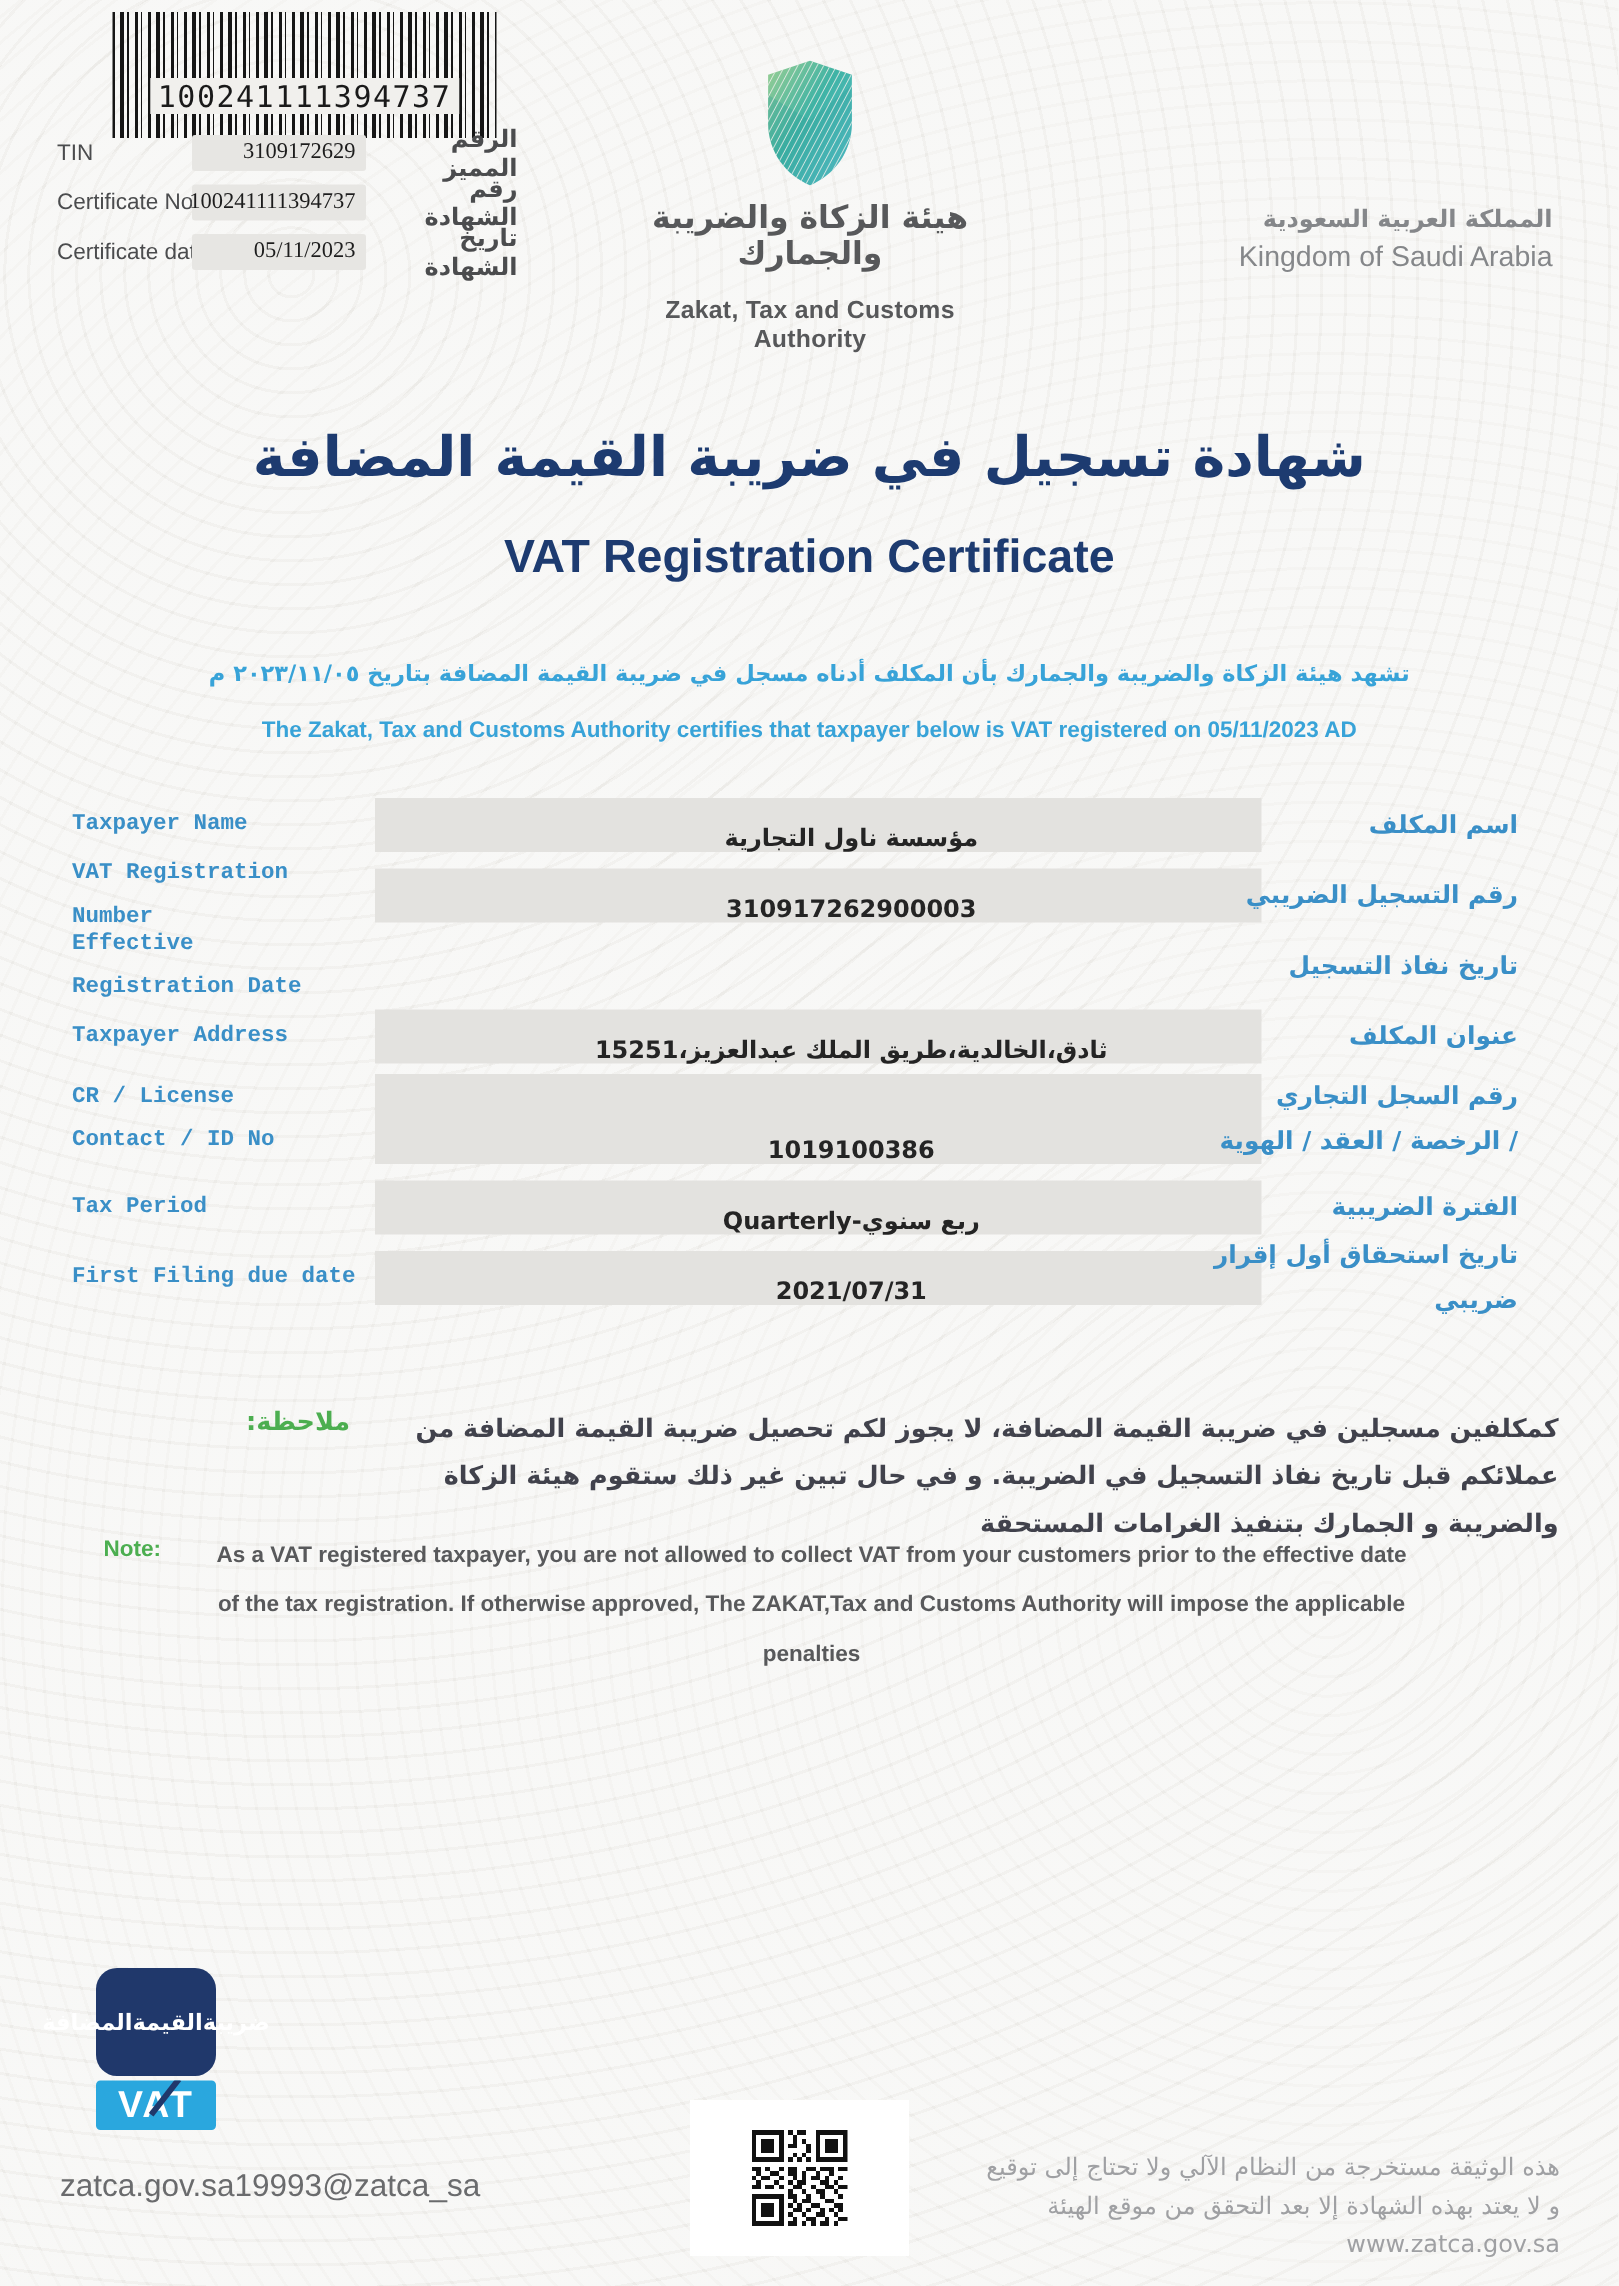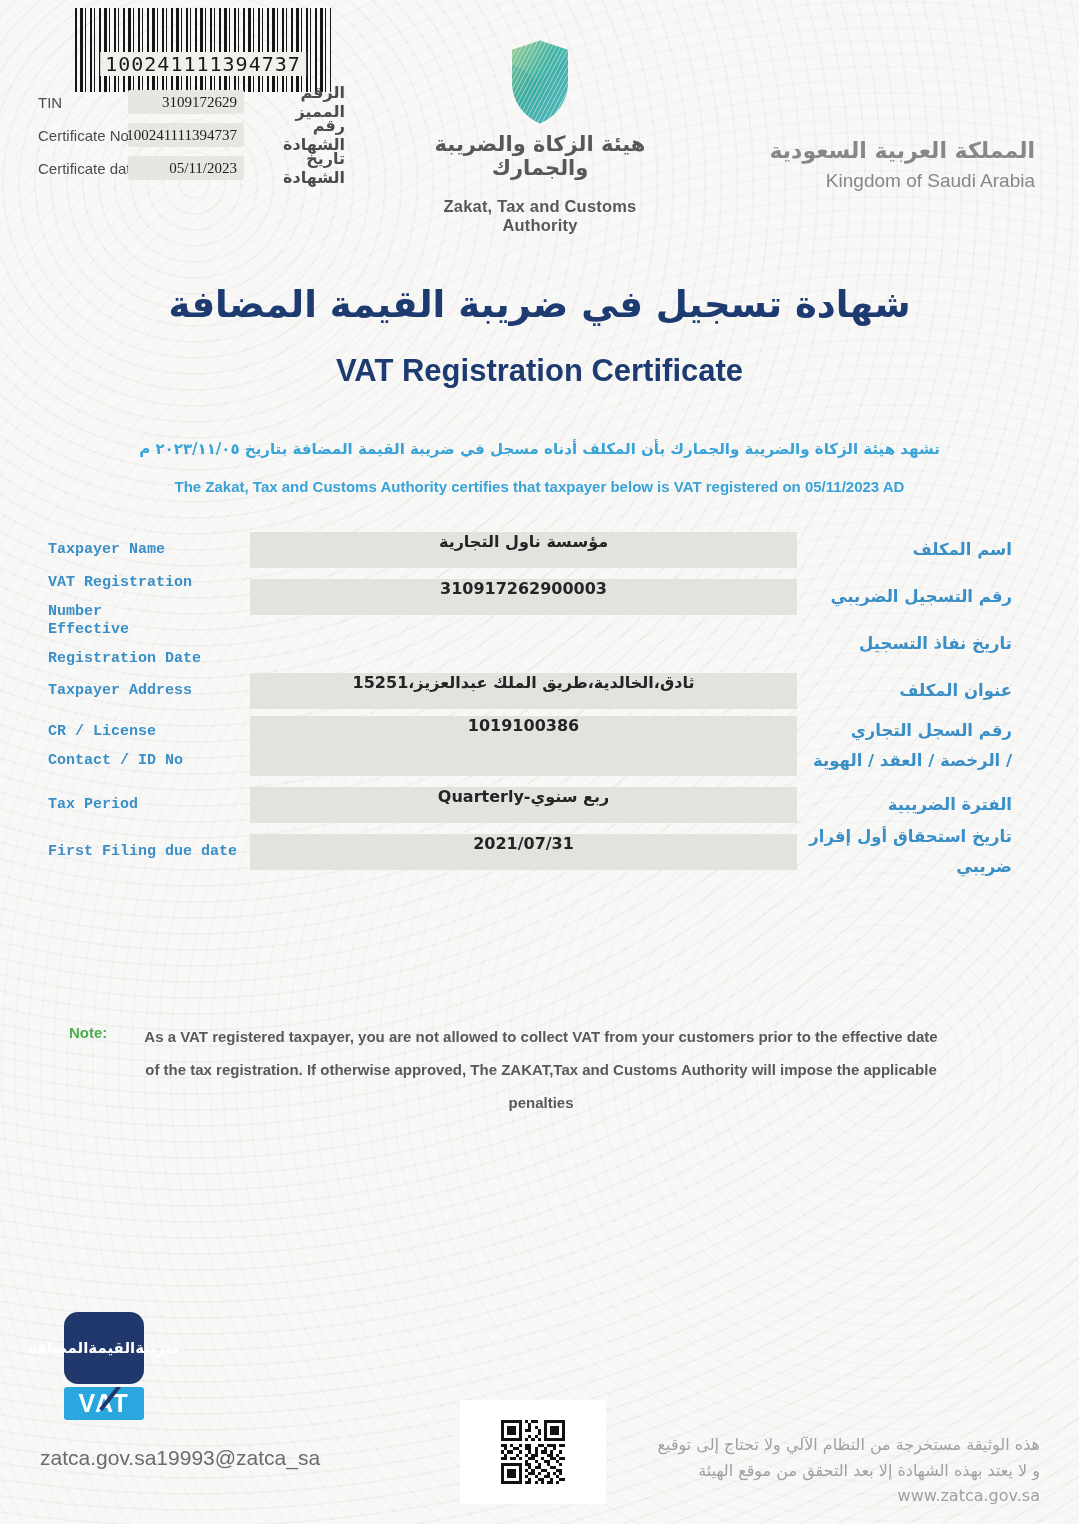--- a/index.html
+++ b/index.html
@@ -31,37 +31,37 @@
     border-radius:2px;}
   .hf-value{position:absolute;right:7px;top:50%;transform:translateY(-50%);
     font-family:"Liberation Serif",serif;font-size:15px;color:#1d1d1d;}
   .hf-label-ar{position:absolute;left:250px;top:50%;transform:translateY(-50%);width:95px;
     font-family:"DejaVu Sans",sans-serif;font-size:16px;font-weight:700;color:#4b4c4e;text-align:right;}
   .logo-block{left:419px;top:38px;width:242px;text-align:center;}
   .logo-shield{display:inline-block;}
   .authority-ar{font-family:"DejaVu Sans",sans-serif;font-size:21px;font-weight:700;color:#57585a;margin-top:2px;}
   .authority-en{font-size:16.5px;font-weight:700;color:#57585a;margin-top:17px;letter-spacing:0.2px;}
   .kingdom-block{right:44px;top:134px;text-align:right;color:#85878a;line-height:1.5;}
-  .kingdom-ar{font-family:"DejaVu Sans",sans-serif;font-size:22px;font-weight:700;}
+  .kingdom-ar{font-family:"DejaVu Sans",sans-serif;font-size:16px;font-weight:700;}
   .kingdom-en{font-size:19px;}
 
   
   .title-ar{left:0;right:0;top:283px;text-align:center;font-family:"DejaVu Sans",sans-serif;
     font-size:37px;font-weight:700;color:#1d3b70;}
   .title-en{left:0;right:0;top:353px;text-align:center;font-size:31px;font-weight:700;color:#1d3b70;}
   .stmt-ar{left:0;right:0;top:440px;text-align:center;font-family:"DejaVu Sans",sans-serif;
     font-size:15px;font-weight:700;color:#38a3d8;direction:rtl;}
   .stmt-en{left:0;right:0;top:478px;text-align:center;font-size:15px;font-weight:700;color:#38a3d8;}
 
   
   .t-row{left:0;right:0;}
   .t-label-en{position:absolute;left:48px;top:50%;transform:translateY(-50%);width:195px;
     font-size:15px;font-weight:700;color:#3a8fc7;white-space:pre-line;line-height:1.9;font-family:Liberation Mono, monospace;}
   .t-box{position:absolute;left:250px;top:0;bottom:0;width:547px;background:#e3e2df;
-    display:flex;align-items:flex-start;justify-content:center;}
+    display:flex;align-items:flex-end;justify-content:center;padding-left:44px;}
   .t-value{font-family:"DejaVu Sans",sans-serif;font-size:16px;font-weight:700;color:#242424;}
   .t-value.rtl{direction:rtl;}
   .t-label-ar{position:absolute;right:67px;top:50%;transform:translateY(-50%);width:240px;
     font-family:"DejaVu Sans",sans-serif;font-size:16.5px;font-weight:700;color:#3a8fc7;
     text-align:right;direction:rtl;white-space:pre-line;line-height:1.8;}
 
   
   .note-ar{top:938px;right:40px;left:150px;display:flex;flex-direction:row-reverse;direction:rtl;}
   .note-ar-label{font-family:"DejaVu Sans",sans-serif;font-size:17px;font-weight:700;color:#4cae50;
     white-space:nowrap;margin-left:14px;}
@@ -200,20 +200,24 @@
 
   <div class="abs t-row" style="top:834px;height:36px">
     <div class="t-label-en">First Filing due date</div>
     <div class="t-box">
       <span class="t-value">2021/07/31</span>
     </div>
     <div class="t-label-ar">تاريخ استحقاق أول إقرار
 ضريبي</div>
   </div>
 
+  <div class="abs note-ar">
+    <span class="note-ar-label">ملاحظة:</span>
+    <span class="note-ar-text">كمكلفين مسجلين في ضريبة القيمة المضافة، لا يجوز لكم تحصيل ضريبة القيمة المضافة من عملائكم قبل تاريخ نفاذ التسجيل في الضريبة. و في حال تبين غير ذلك ستقوم هيئة الزكاة والضريبة و الجمارك بتنفيذ الغرامات المستحقة</span>
+  </div>
   <div class="abs note-en">
     <span class="note-en-label">Note:</span>
     <div class="note-en-text">As a VAT registered taxpayer, you are not allowed to collect VAT from your customers prior to the effective date of the tax registration. If otherwise approved, The ZAKAT,Tax and Customs Authority will impose the applicable penalties</div>
   </div>
 
   <div class="abs vat-logo">
     <div class="vat-logo-top" dir="rtl">
       <span>ضريبة</span>
       <span>القيمة</span>
       <span>المضافة</span>

